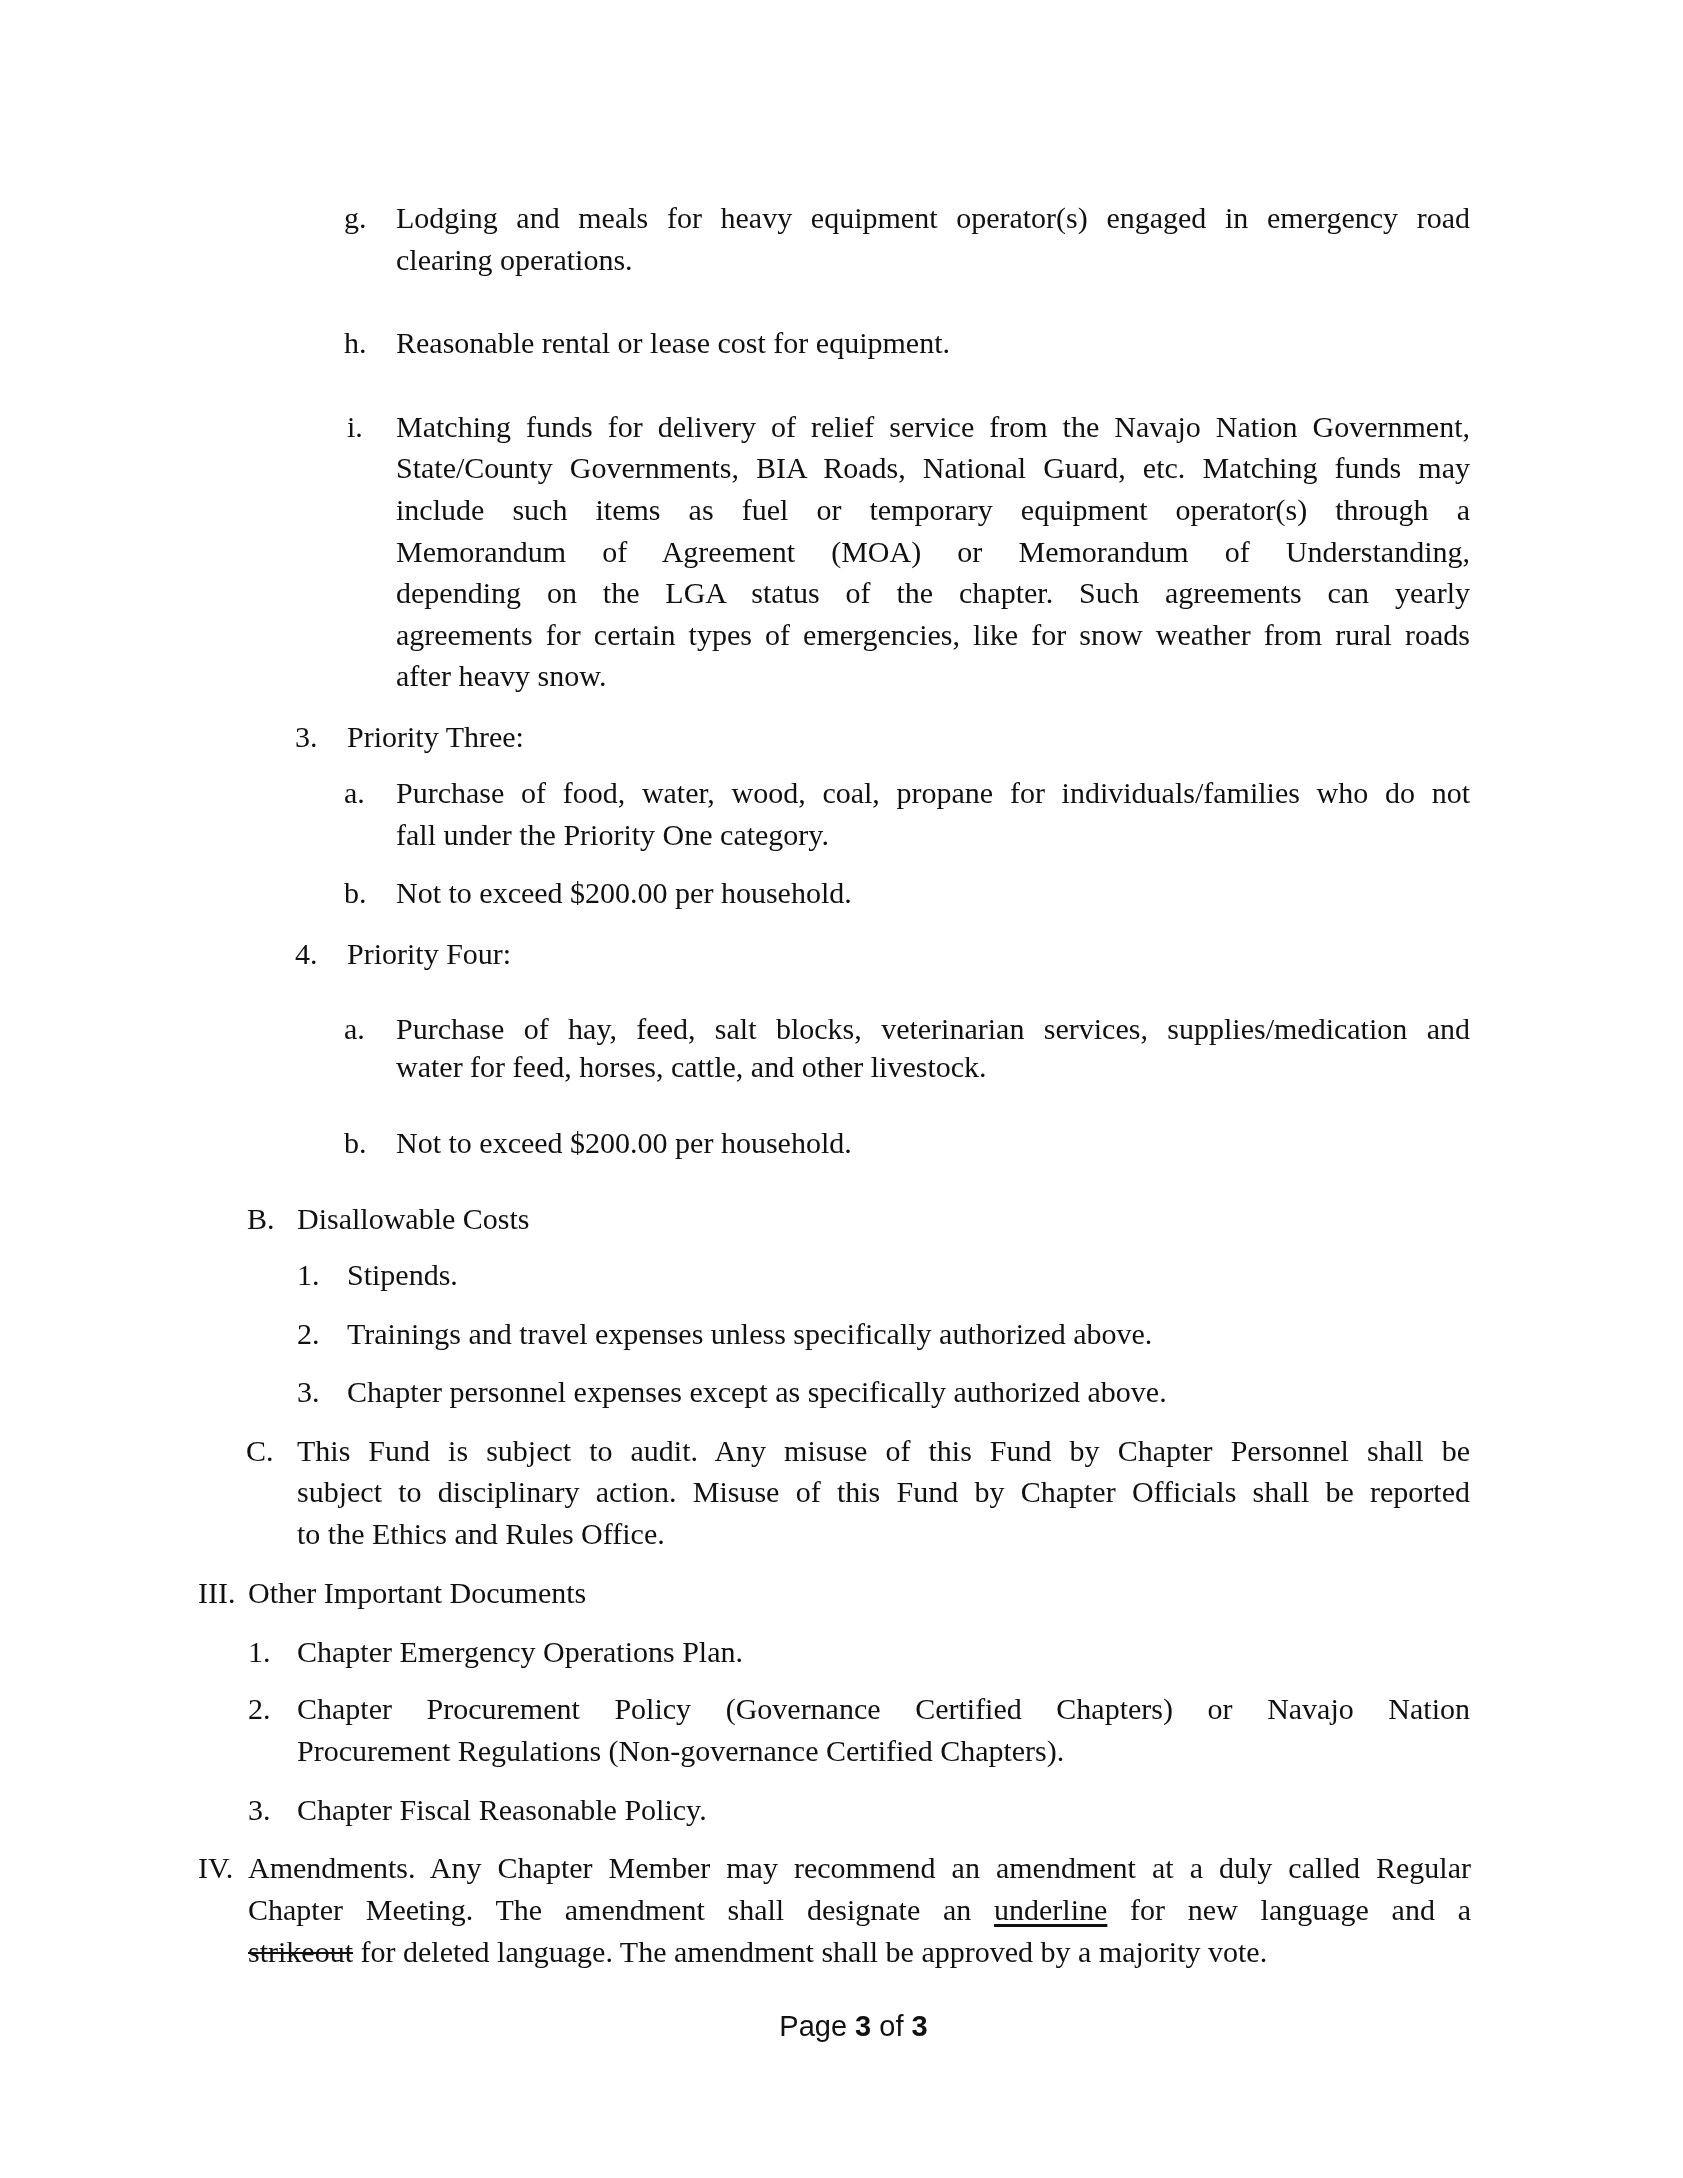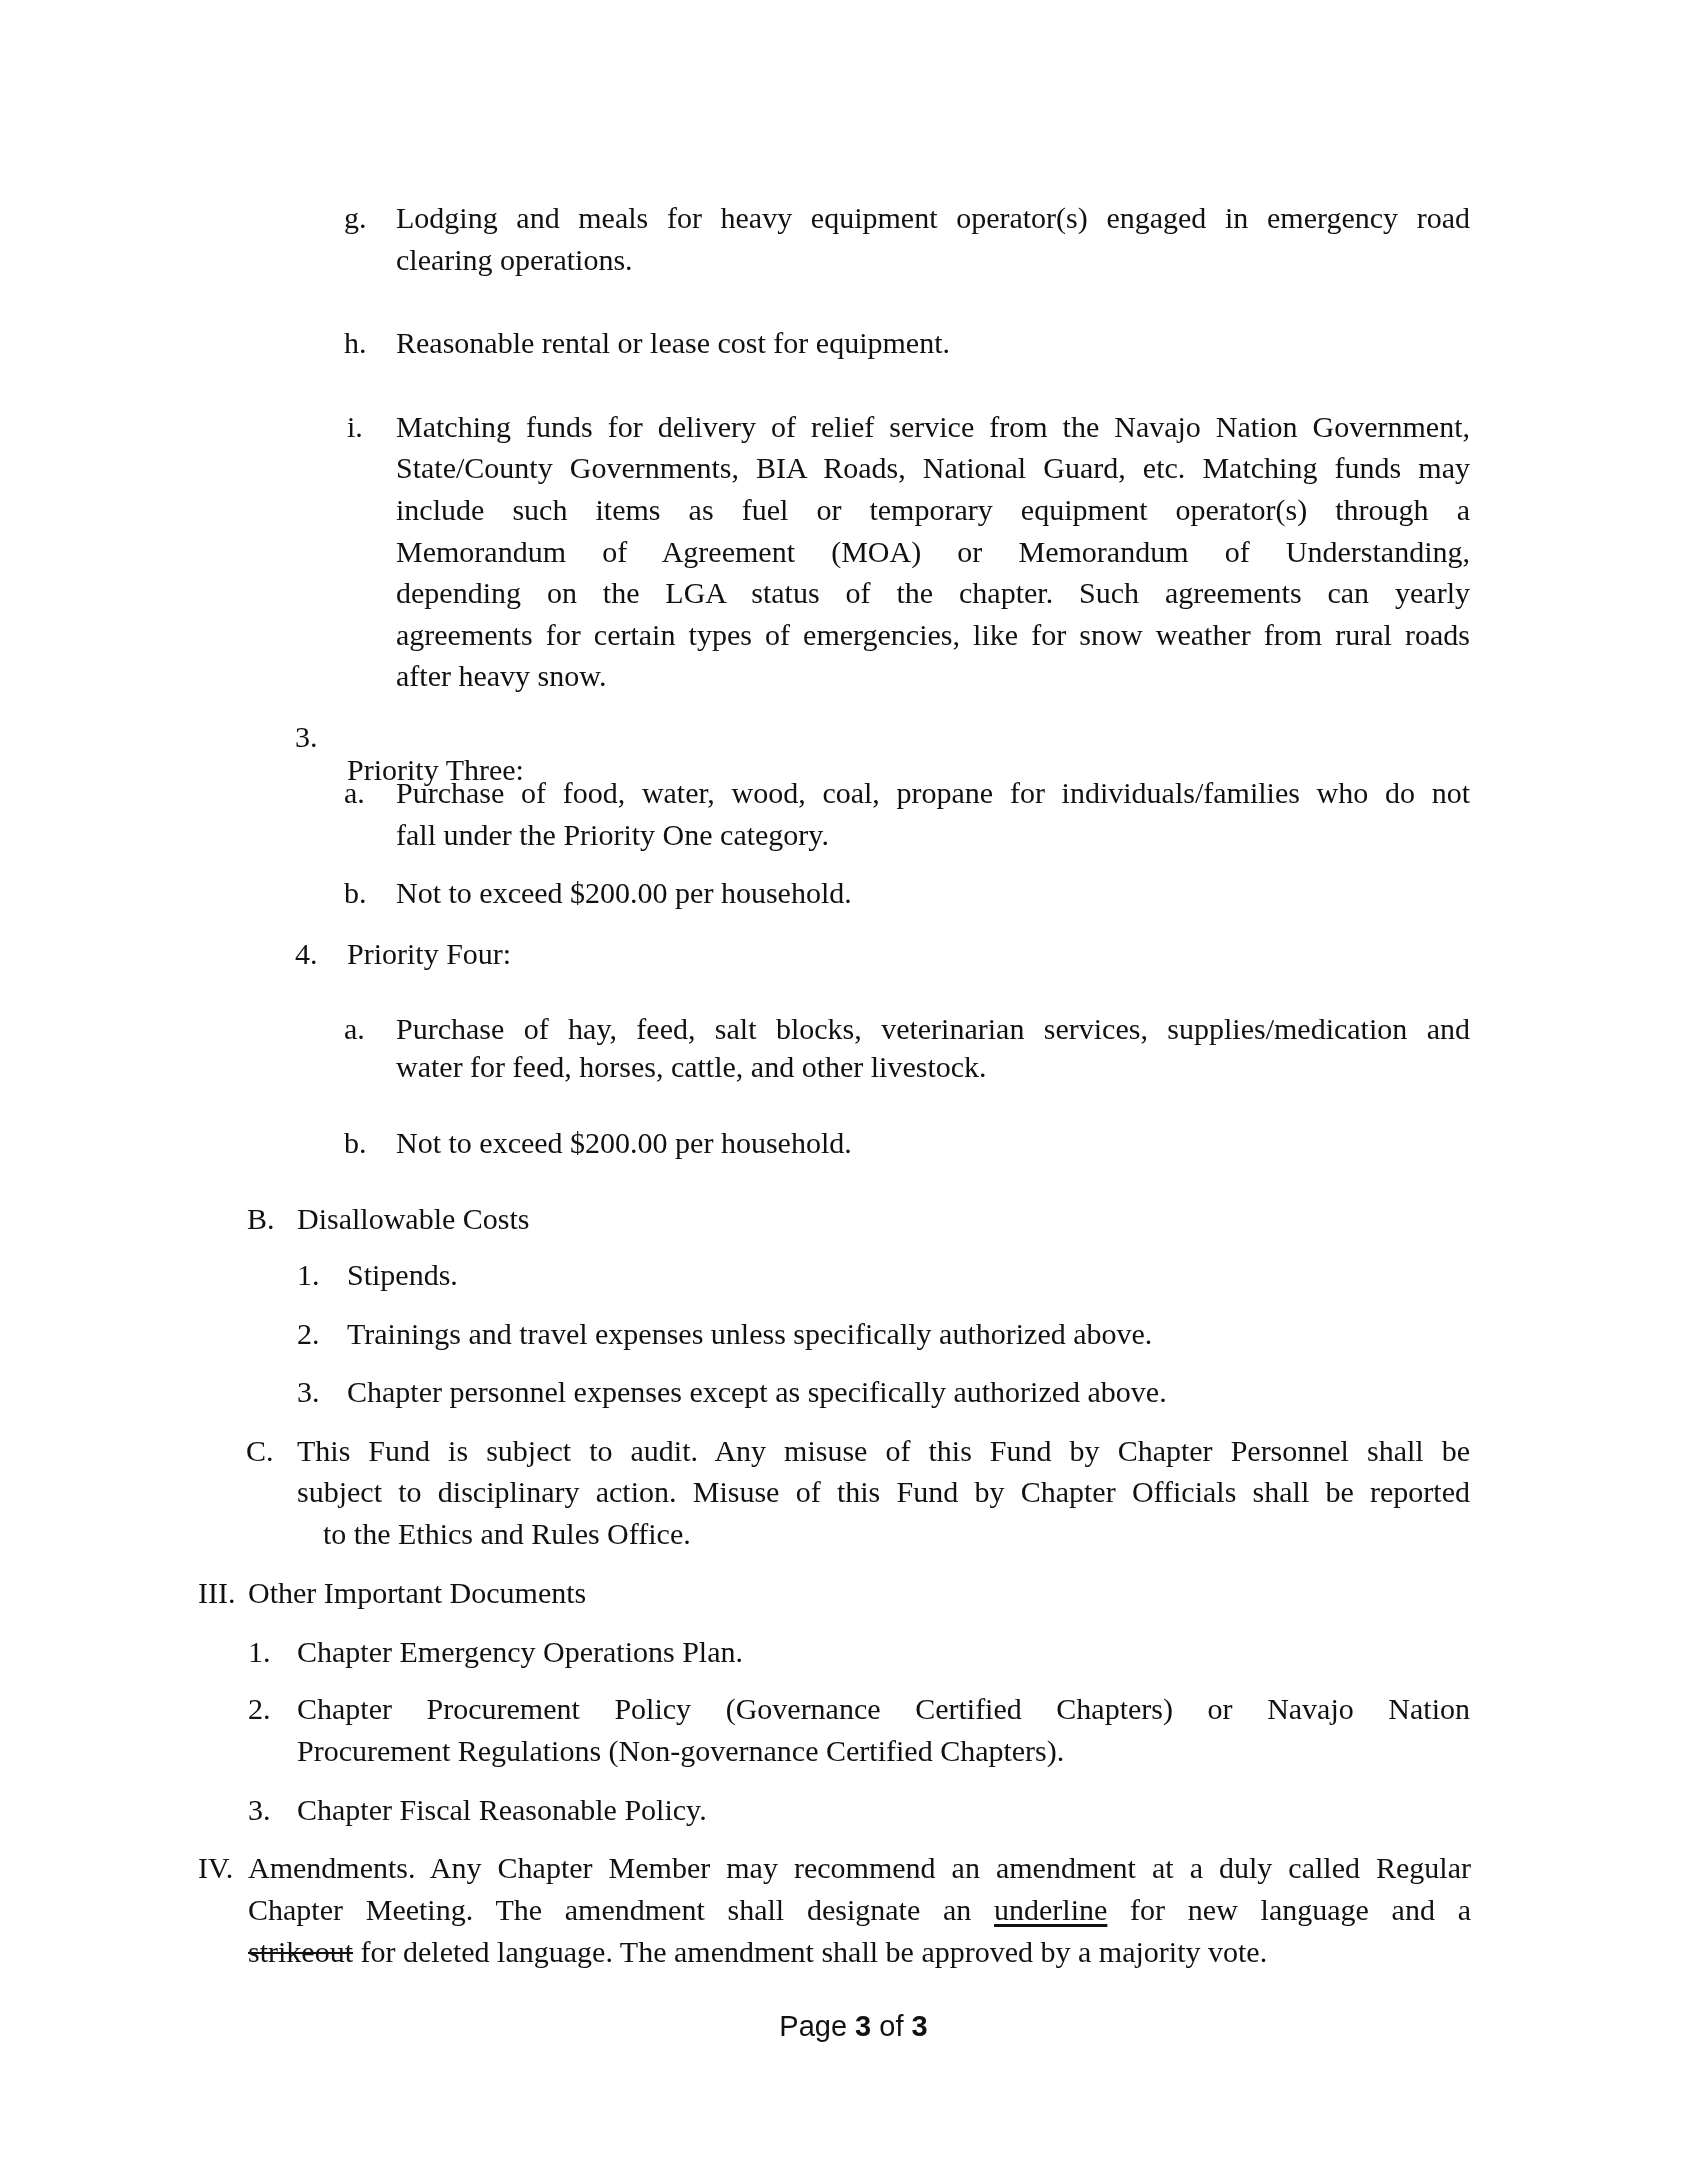--- a/index.html
+++ b/index.html
@@ -35,21 +35,21 @@
   <div class="line j" style="left:396px;top:447px;width:1074px;">State/County Governments, BIA Roads, National Guard, etc.  Matching funds may</div>
   <div class="line j" style="left:396px;top:489px;width:1074px;">include such items as fuel or temporary equipment operator(s) through a</div>
   <div class="line j" style="left:396px;top:531px;width:1074px;">Memorandum of Agreement (MOA) or Memorandum of Understanding,</div>
   <div class="line j" style="left:396px;top:572px;width:1074px;">depending on the LGA status of the chapter. Such agreements can yearly</div>
   <div class="line j" style="left:396px;top:614px;width:1074px;">agreements for certain types of emergencies, like for snow weather from rural roads</div>
   <div class="line" style="left:396px;top:655px;">after heavy snow.</div>
 </div>
 
 <div class="item">
   <span class="marker" style="left:295px;top:716px;">3.</span>
-  <div class="line" style="left:347px;top:716px;margin-top:33px;">Priority Three:</div>
+  <div class="line" style="left:347px;top:716px;">Priority Three:</div>
 </div>
 <div class="item">
   <span class="marker" style="left:344px;top:772px;">a.</span>
   <div class="line j" style="left:396px;top:772px;width:1074px;">Purchase of food, water, wood, coal, propane for individuals/families who do not</div>
   <div class="line" style="left:396px;top:814px;">fall under the Priority One category.</div>
 </div>
 <div class="item">
   <span class="marker" style="left:344px;top:872px;">b.</span>
   <div class="line" style="left:396px;top:872px;">Not to exceed $200.00 per household.</div>
 </div>
@@ -82,21 +82,21 @@
 </div>
 <div class="item">
   <span class="marker" style="left:297px;top:1371px;">3.</span>
   <div class="line" style="left:347px;top:1371px;">Chapter personnel expenses except as specifically authorized above.</div>
 </div>
 
 <div class="item">
   <span class="marker" style="left:246px;top:1430px;">C.</span>
   <div class="line j" style="left:297px;top:1430px;width:1173px;">This Fund is subject to audit.  Any misuse of this Fund by Chapter Personnel shall be</div>
   <div class="line j" style="left:297px;top:1471px;width:1173px;">subject to disciplinary action.  Misuse of this Fund by Chapter Officials shall be reported</div>
-  <div class="line" style="left:297px;top:1513px;margin-left:26px;">to the Ethics and Rules Office.</div>
+  <div class="line" style="left:297px;top:1513px;">to the Ethics and Rules Office.</div>
 </div>
 
 <div class="item">
   <span class="marker" style="left:198px;top:1572px;">III.</span>
   <div class="line" style="left:248px;top:1572px;">Other Important Documents</div>
 </div>
 <div class="item">
   <span class="marker" style="left:248px;top:1631px;">1.</span>
   <div class="line" style="left:297px;top:1631px;">Chapter Emergency Operations Plan.</div>
 </div>

